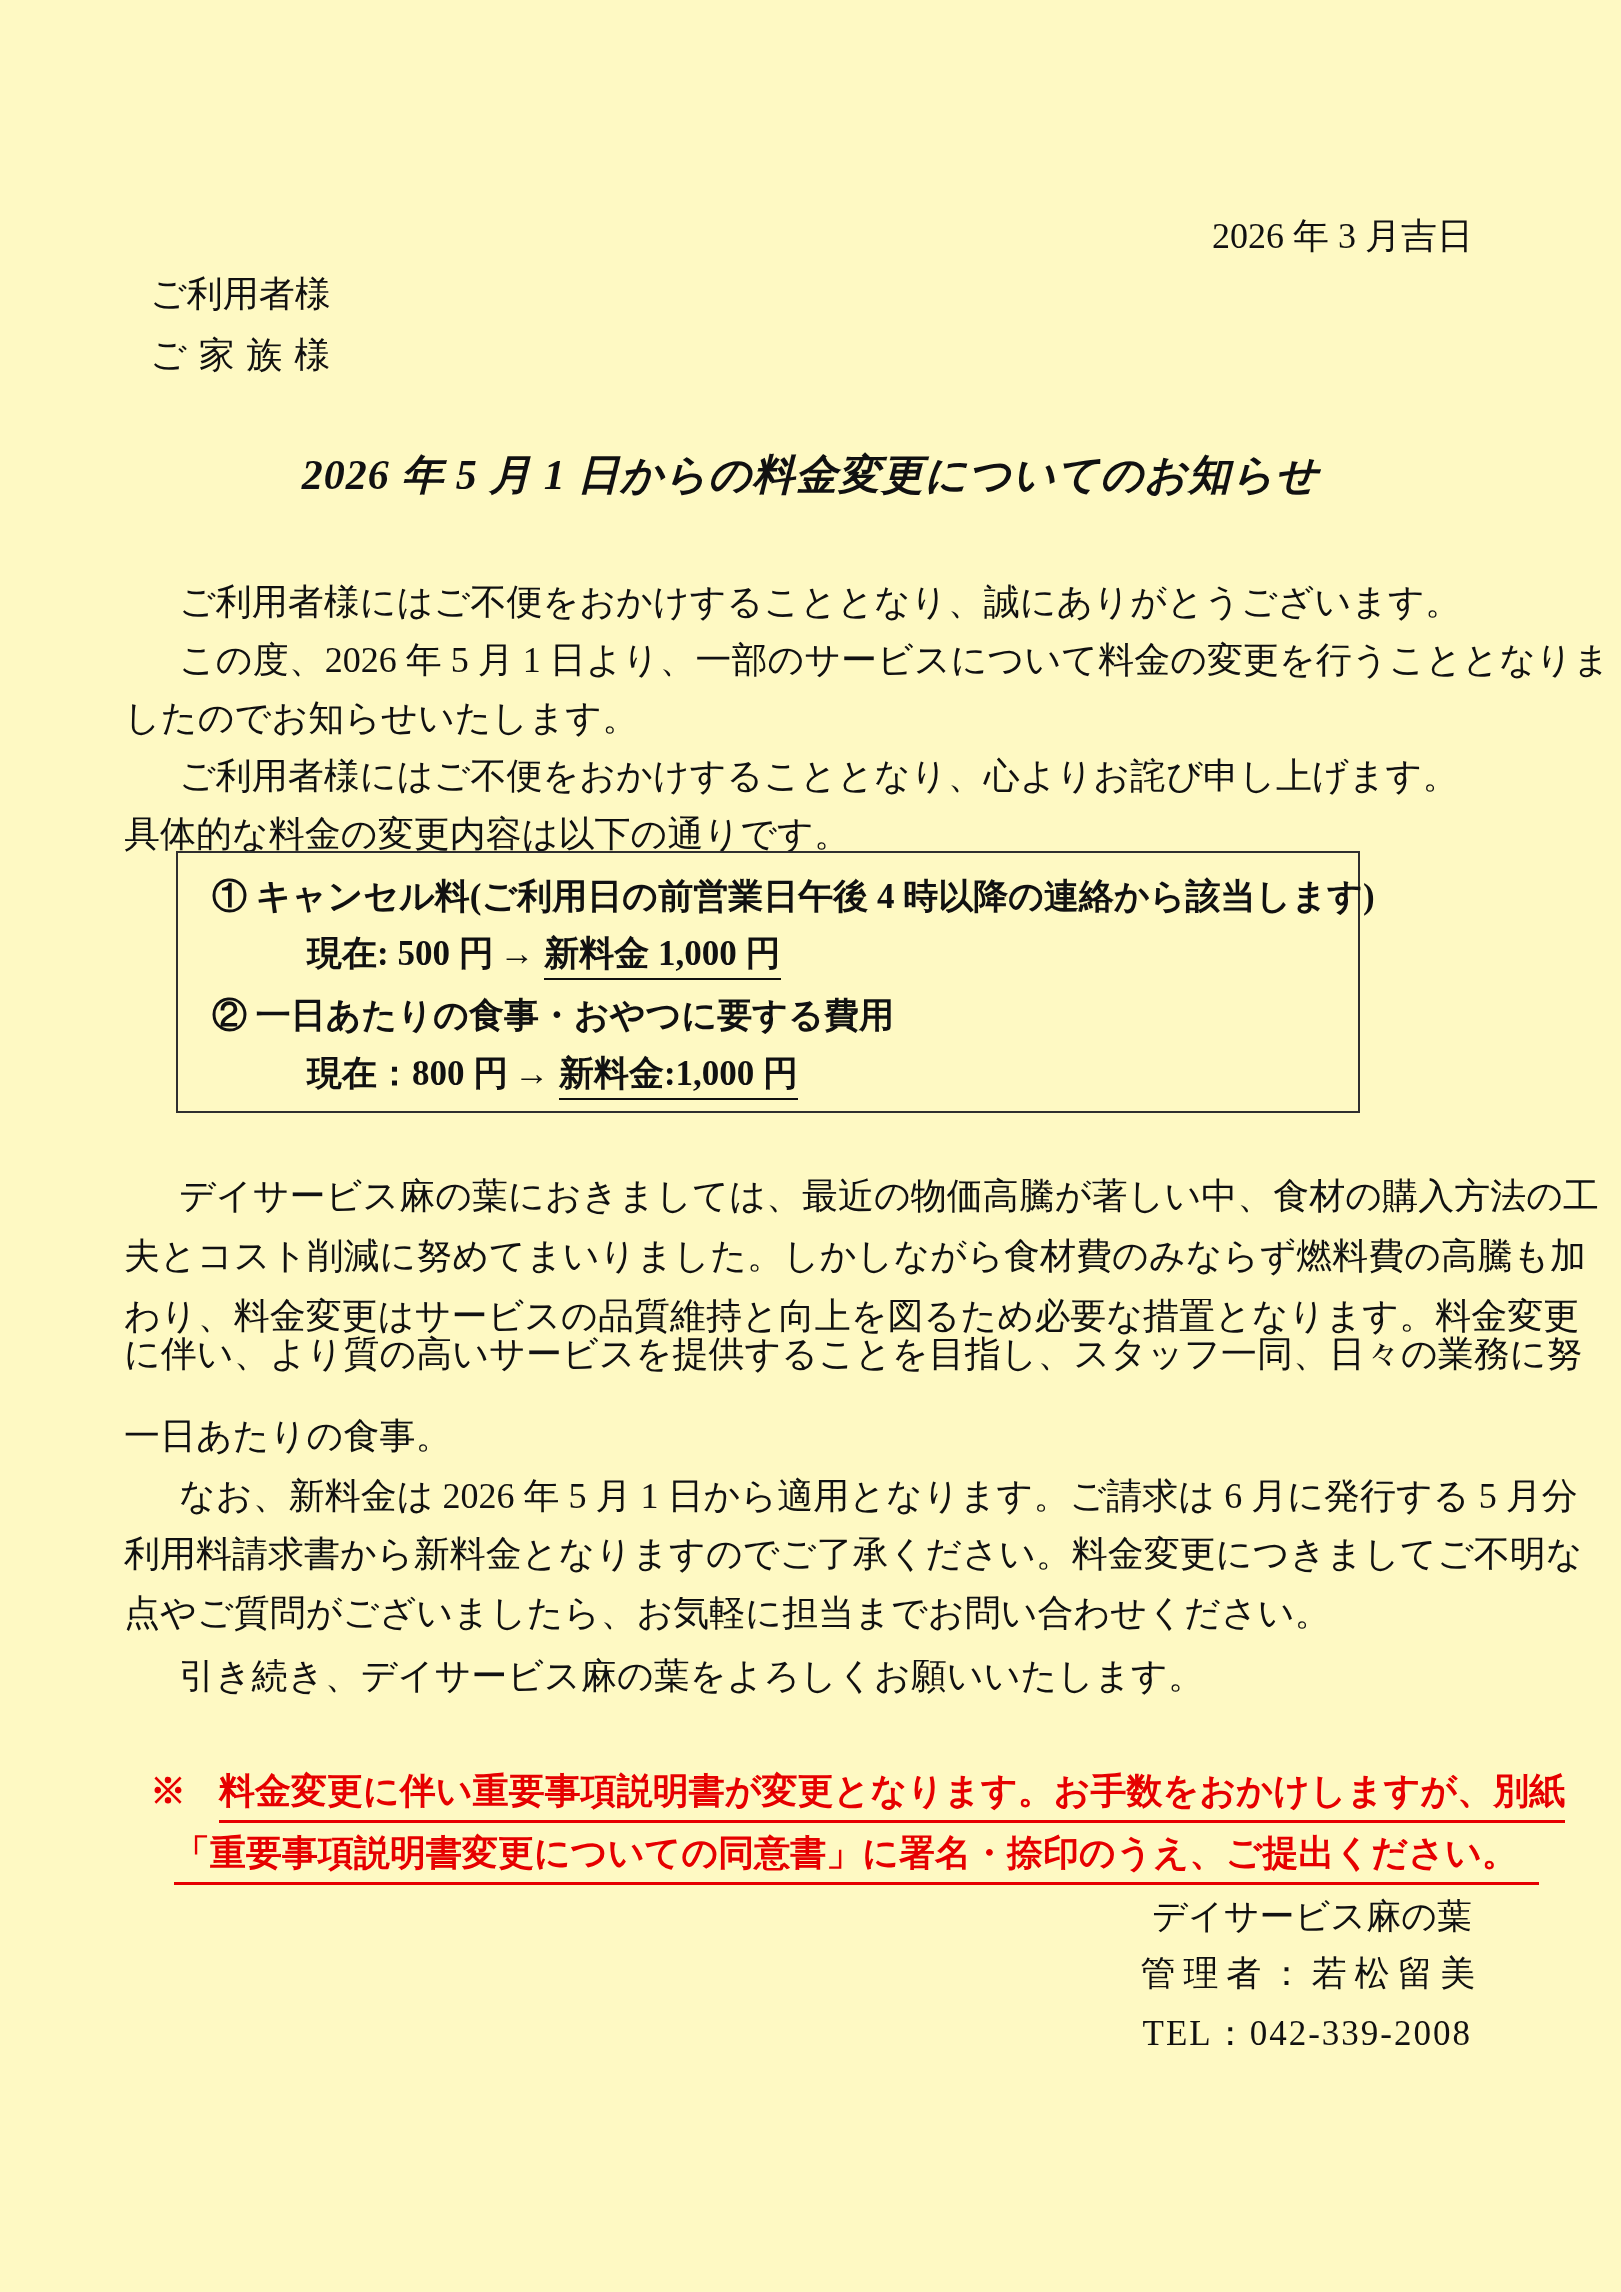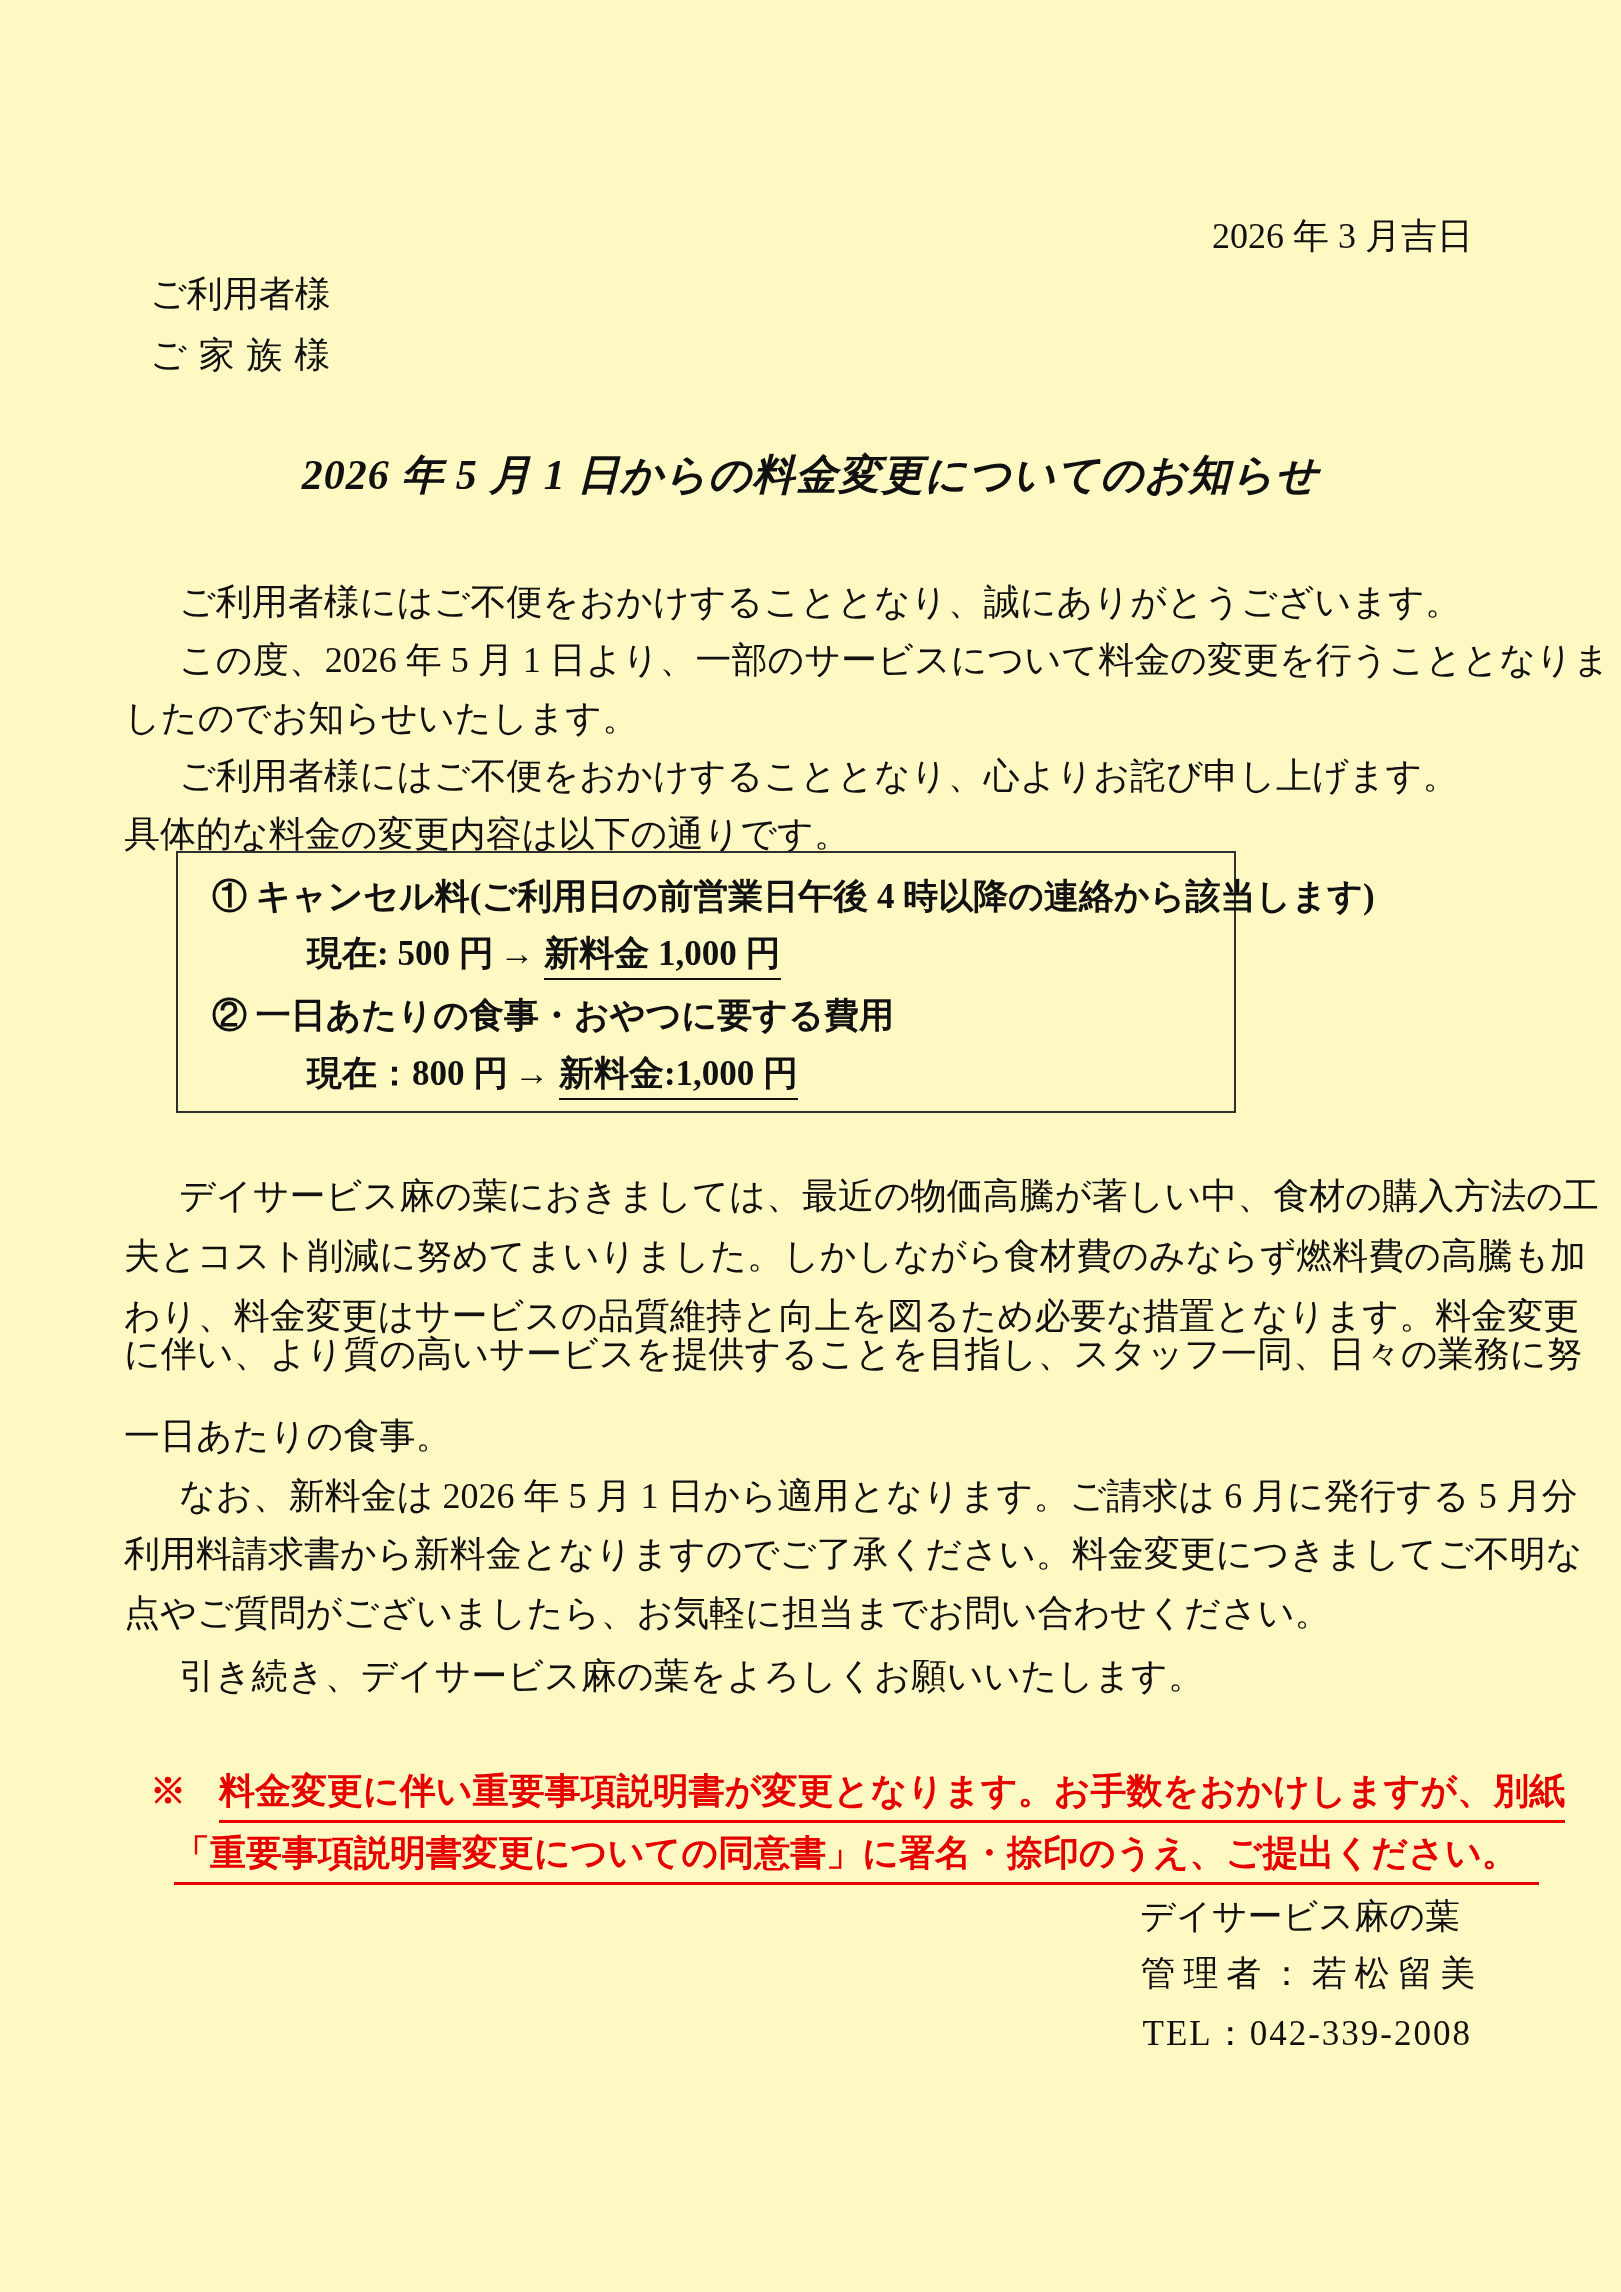--- a/index.html
+++ b/index.html
@@ -31,21 +31,21 @@
 
   .intro-1 { top:580px;  left:179px; }
   .intro-2 { top:638px;  left:179px; }
   .intro-3 { top:696px;  left:124px; }
   .intro-4 { top:754px;  left:179px; }
   .intro-5 { top:812px;  left:124px; }
 
   .fee-box {
     position:absolute;
     top:851px; left:176px;
-    width:1060px; height:262px;
+    width:1184px; height:262px;
     border:2.9px solid #2f2f2f;
     box-sizing:border-box;
     font-weight:bold;
     font-size:35px;
   }
   .fee-box .abs { position:absolute; }
   .fee-h1 { top:21.6px;  left:34px; }
   .fee-c1 { top:79px;  left:129px; }
   .fee-h2 { top:141px; left:34px; }
   .fee-c2 { top:199px; left:129px; }
@@ -70,21 +70,21 @@
   .notice-marker { top:1769px; left:150px; }
   .notice-line-1 { top:1769px; left:219px; }
   .notice-line-2 { top:1831px; left:174px; }
   .notice-underline {
     border-bottom:3.9px solid #e60000;
     padding-bottom:5.9px;
     display:inline-block;
   }
   .notice-line-2 .notice-underline { padding-right:21.6px; }
 
-  .sig-org     { top:1895px; right:161px; letter-spacing:0px;  font-size:35px; }
+  .sig-org     { top:1895px; right:149px; letter-spacing:0px;  font-size:35px; }
   .sig-manager { top:1952px; right:138px; letter-spacing:7.8px;  font-size:35px; }
   .sig-tel     { top:2012px; right:149px; letter-spacing:2px;  font-size:35px; }
 </style>
 </head>
 <body>
 
 <div class="page">
 
   <div class="abs date-line">2026 年 3 月吉日</div>
 

